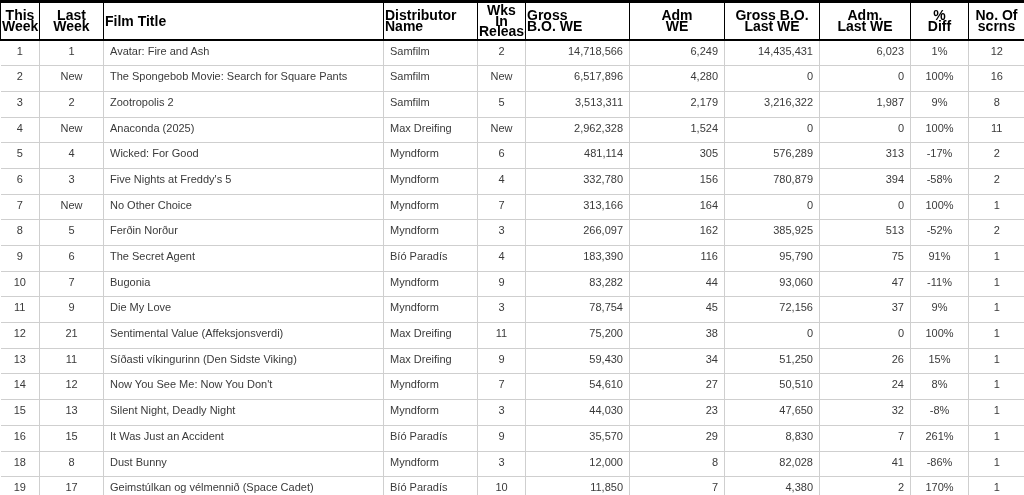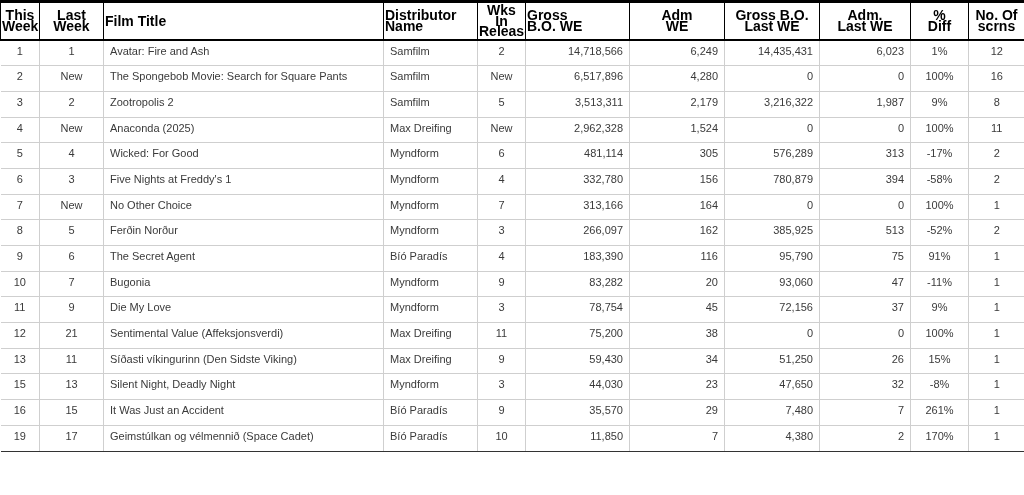--- a/index.html
+++ b/index.html
@@ -153,21 +153,21 @@
         <td class="c5">481,114</td>
         <td class="c6">305</td>
         <td class="c7">576,289</td>
         <td class="c8">313</td>
         <td class="c9">-17%</td>
         <td class="c10">2</td>
       </tr>
       <tr>
         <td class="c0">6</td>
         <td class="c1">3</td>
-        <td class="c2">Five Nights at Freddy's 1</td>
+        <td class="c2">Five Nights at Freddy's 5</td>
         <td class="c3">Myndform</td>
         <td class="c4">4</td>
         <td class="c5">332,780</td>
         <td class="c6">156</td>
         <td class="c7">780,879</td>
         <td class="c8">394</td>
         <td class="c9">-58%</td>
         <td class="c10">2</td>
       </tr>
       <tr>
@@ -209,21 +209,21 @@
         <td class="c9">91%</td>
         <td class="c10">1</td>
       </tr>
       <tr>
         <td class="c0">10</td>
         <td class="c1">7</td>
         <td class="c2">Bugonia</td>
         <td class="c3">Myndform</td>
         <td class="c4">9</td>
         <td class="c5">83,282</td>
-        <td class="c6">20</td>
+        <td class="c6">44</td>
         <td class="c7">93,060</td>
         <td class="c8">47</td>
         <td class="c9">-11%</td>
         <td class="c10">1</td>
       </tr>
       <tr>
         <td class="c0">11</td>
         <td class="c1">9</td>
         <td class="c2">Die My Love</td>
         <td class="c3">Myndform</td>
@@ -255,43 +255,69 @@
         <td class="c3">Max Dreifing</td>
         <td class="c4">9</td>
         <td class="c5">59,430</td>
         <td class="c6">34</td>
         <td class="c7">51,250</td>
         <td class="c8">26</td>
         <td class="c9">15%</td>
         <td class="c10">1</td>
       </tr>
       <tr>
+        <td class="c0">14</td>
+        <td class="c1">12</td>
+        <td class="c2">Now You See Me: Now You Don't</td>
+        <td class="c3">Myndform</td>
+        <td class="c4">7</td>
+        <td class="c5">54,610</td>
+        <td class="c6">27</td>
+        <td class="c7">50,510</td>
+        <td class="c8">24</td>
+        <td class="c9">8%</td>
+        <td class="c10">1</td>
+      </tr>
+      <tr>
         <td class="c0">15</td>
         <td class="c1">13</td>
         <td class="c2">Silent Night, Deadly Night</td>
         <td class="c3">Myndform</td>
         <td class="c4">3</td>
         <td class="c5">44,030</td>
         <td class="c6">23</td>
         <td class="c7">47,650</td>
         <td class="c8">32</td>
         <td class="c9">-8%</td>
         <td class="c10">1</td>
       </tr>
       <tr>
         <td class="c0">16</td>
         <td class="c1">15</td>
         <td class="c2">It Was Just an Accident</td>
         <td class="c3">Bíó Paradís</td>
         <td class="c4">9</td>
         <td class="c5">35,570</td>
         <td class="c6">29</td>
-        <td class="c7">7,480</td>
+        <td class="c7">8,830</td>
         <td class="c8">7</td>
         <td class="c9">261%</td>
+        <td class="c10">1</td>
+      </tr>
+      <tr>
+        <td class="c0">18</td>
+        <td class="c1">8</td>
+        <td class="c2">Dust Bunny</td>
+        <td class="c3">Myndform</td>
+        <td class="c4">3</td>
+        <td class="c5">12,000</td>
+        <td class="c6">8</td>
+        <td class="c7">82,028</td>
+        <td class="c8">41</td>
+        <td class="c9">-86%</td>
         <td class="c10">1</td>
       </tr>
       <tr>
         <td class="c0">19</td>
         <td class="c1">17</td>
         <td class="c2">Geimstúlkan og vélmennið (Space Cadet)</td>
         <td class="c3">Bíó Paradís</td>
         <td class="c4">10</td>
         <td class="c5">11,850</td>
         <td class="c6">7</td>

